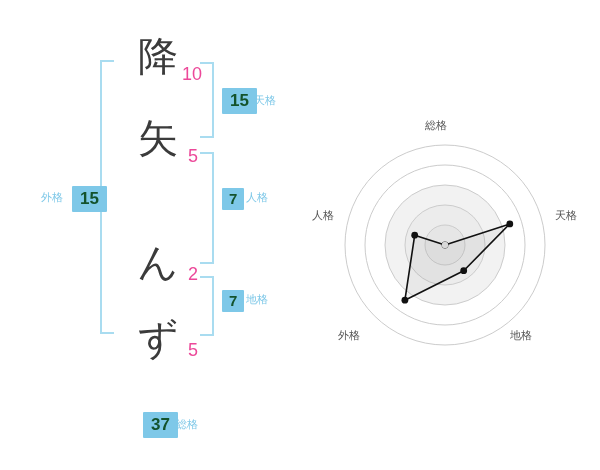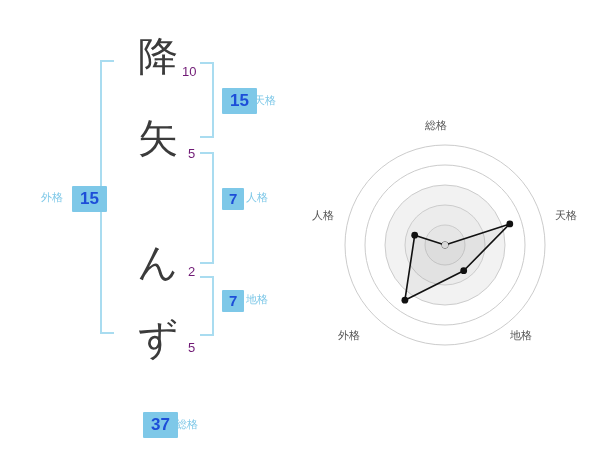--- a/index.html
+++ b/index.html
@@ -31,28 +31,28 @@
     font-family: "DejaVu Sans", sans-serif;
     font-size: 40px;
     color: #3b3b3b;
     line-height: 1;
     text-align: center;
     width: 60px;
     font-weight: 400;
   }
   .stroke-num {
     position: absolute;
-    font-size: 13px;
-    color: #701a75;
+    font-size: 18px;
+    color: #ec4899;
     font-family: "Liberation Sans", sans-serif;
   }
   .badge {
     position: absolute;
     background: #7ec8e8;
-    color: #1d4ed8;
+    color: #14532d;
     font-size: 15px;
     font-weight: 700;
     padding: 3px 7px 4px 7px;
     line-height: 1;
     border-radius: 1px;
     font-family: "Liberation Sans", sans-serif;
   }
   .badge-lg {
     font-size: 17px;
     padding: 4px 8px 5px 8px;

